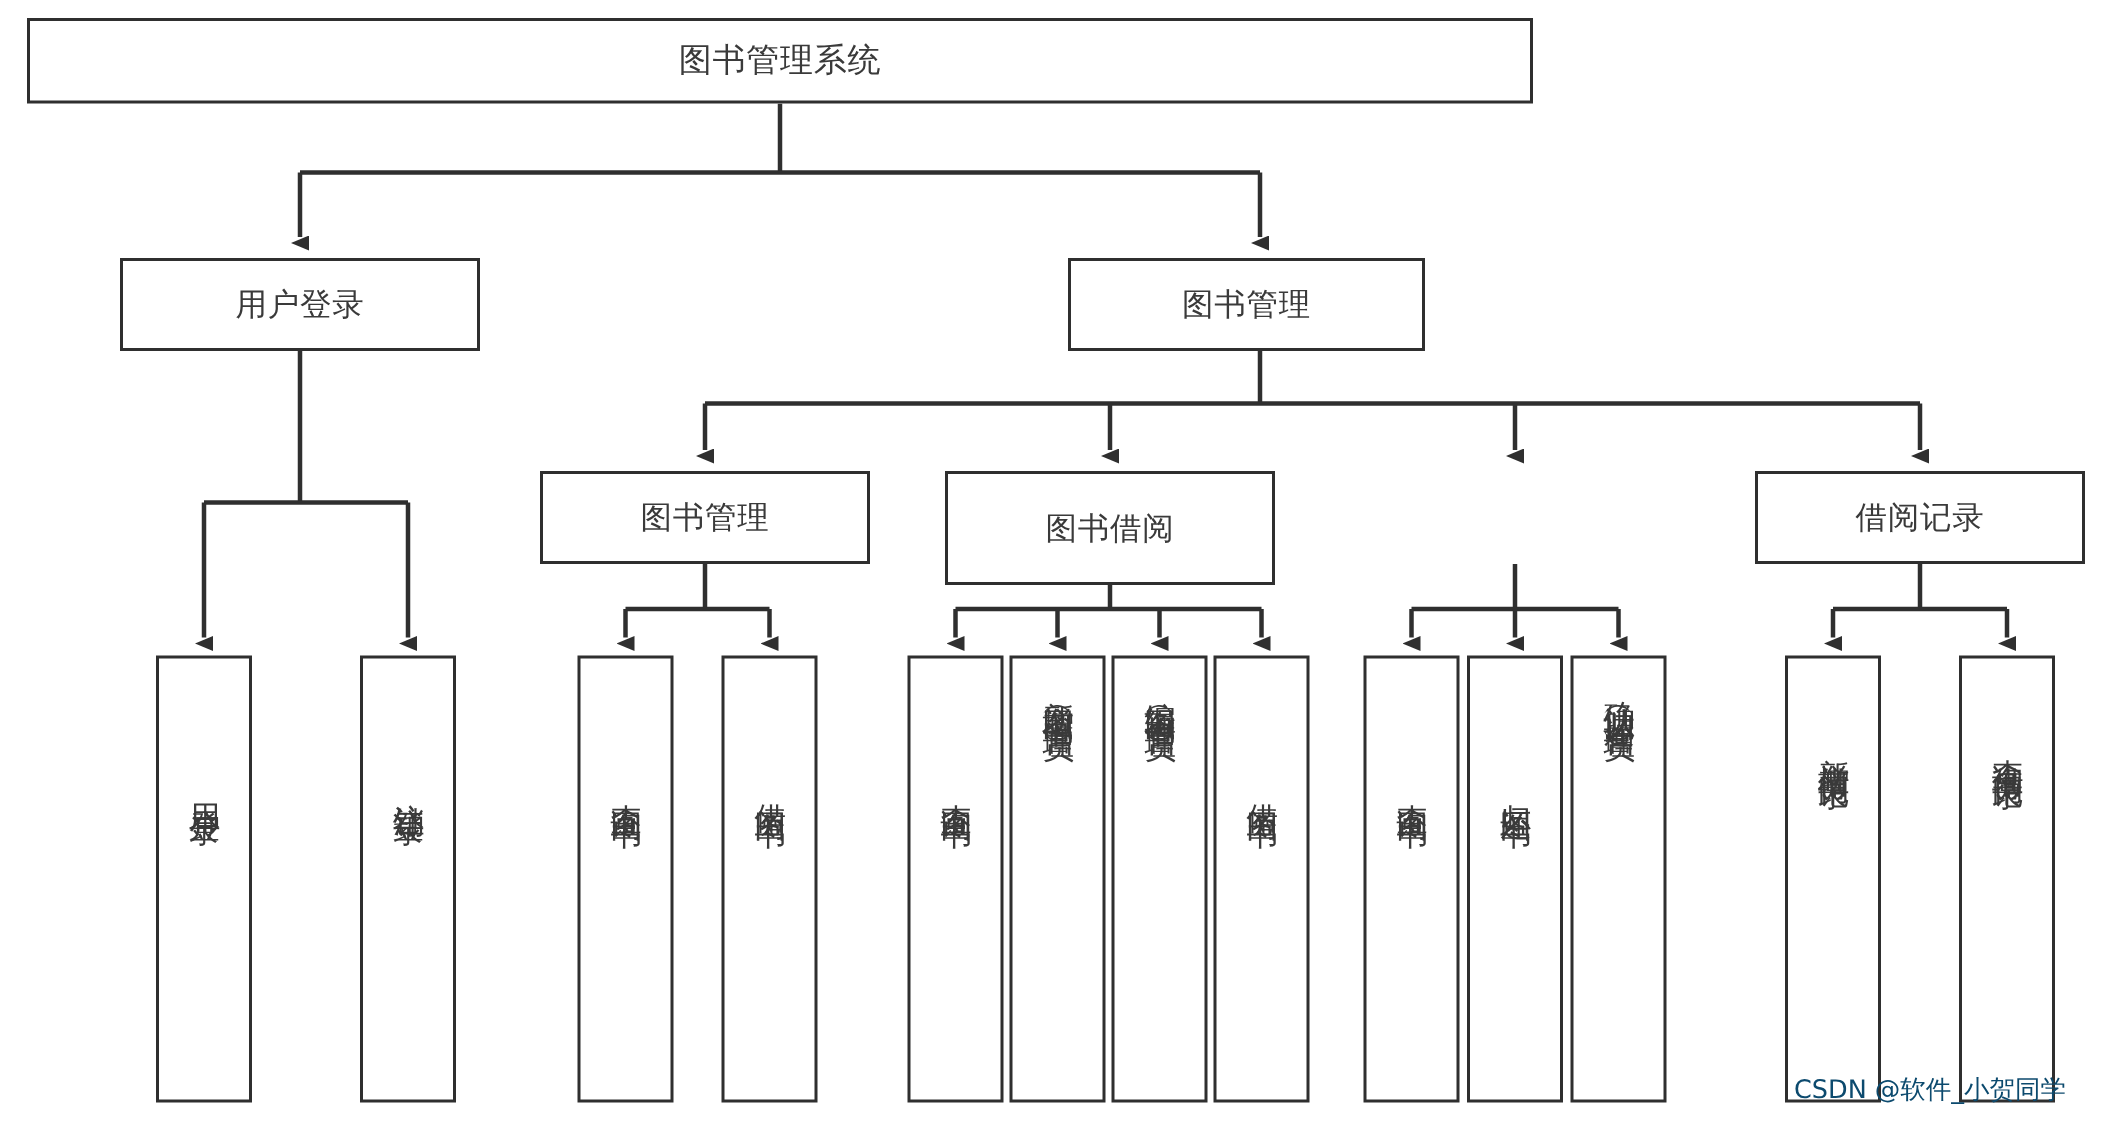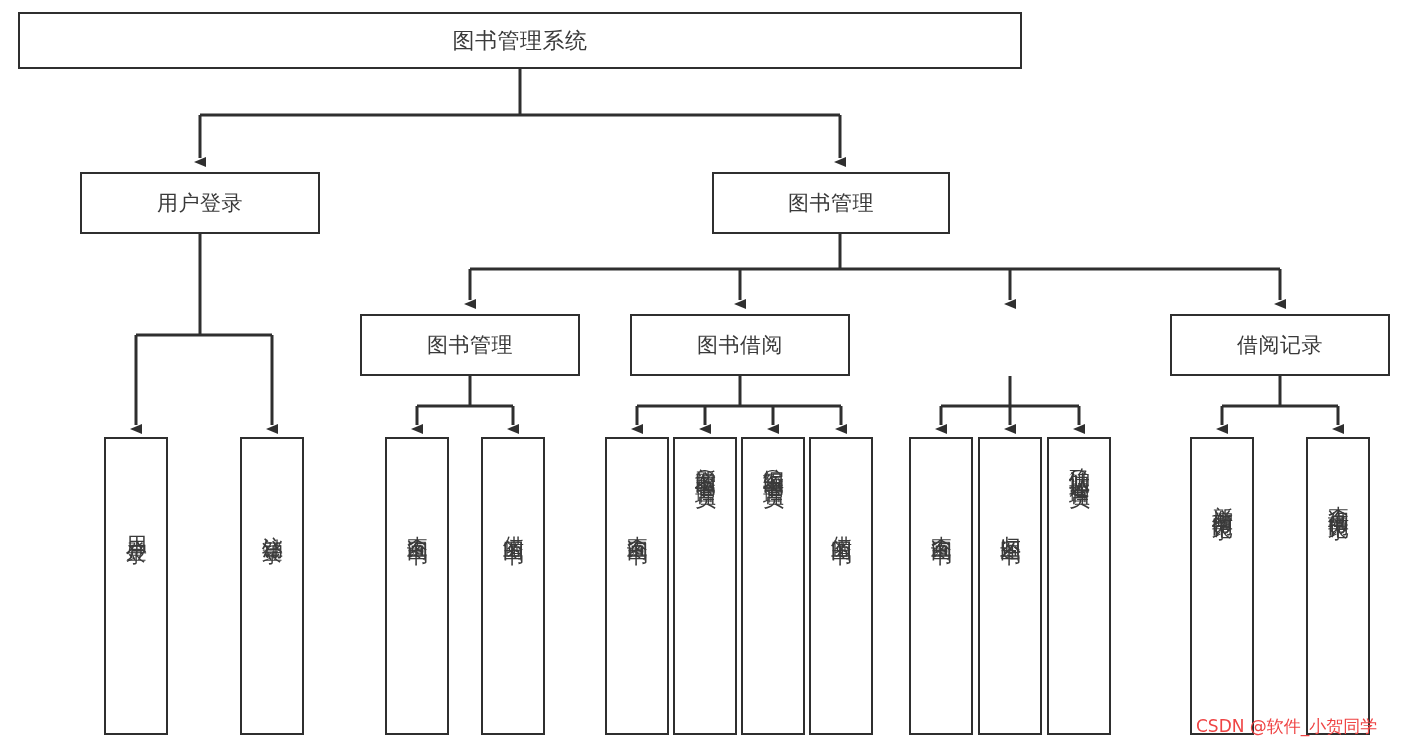--- a/index.html
+++ b/index.html
@@ -67,21 +67,21 @@
     margin-top: 74px;
   }
   .node.leaf.midlow .node-label {
     margin-top: 44px;
   }
   .node.leaf.high .node-label {
     margin-top: 6px;
   }
   .watermark {
     position: absolute;
-    color: #ef4444;
+    color: #0c4a6e;
     font-size: 17px;
     white-space: nowrap;
     z-index: 5;
     font-family: "DejaVu Sans", "Liberation Sans", sans-serif;
   }
 </style>
 </head>
 <body>
 
 <div id="diagram-root">
@@ -143,21 +143,21 @@
   <div class="node l1" style="left:80px; top:172px; width:240px; height:62px;">
     <span class="node-label">用户登录</span>
   </div>
   <div class="node l1" style="left:712px; top:172px; width:238px; height:62px;">
     <span class="node-label">图书管理</span>
   </div>
 
   <div class="node l2" style="left:360px; top:314px; width:220px; height:62px;">
     <span class="node-label">图书管理</span>
   </div>
-  <div class="node l2" style="left:630px; top:314px; width:220px; height:62px;">
+  <div class="node l2" style="left:630px; top:314px; width:220px; height:76px;">
     <span class="node-label">图书借阅</span>
   </div>
   <div class="node l2" style="left:1170px; top:314px; width:220px; height:62px;align-items:center;">
     <span class="node-label">借阅记录</span>
   </div>
 
   <div class="node leaf mid" style="left:104px; top:437px; width:64px; height:298px;">
     <span class="node-label">用户登录</span>
   </div>
   <div class="node leaf mid" style="left:240px; top:437px; width:64px; height:298px;">

